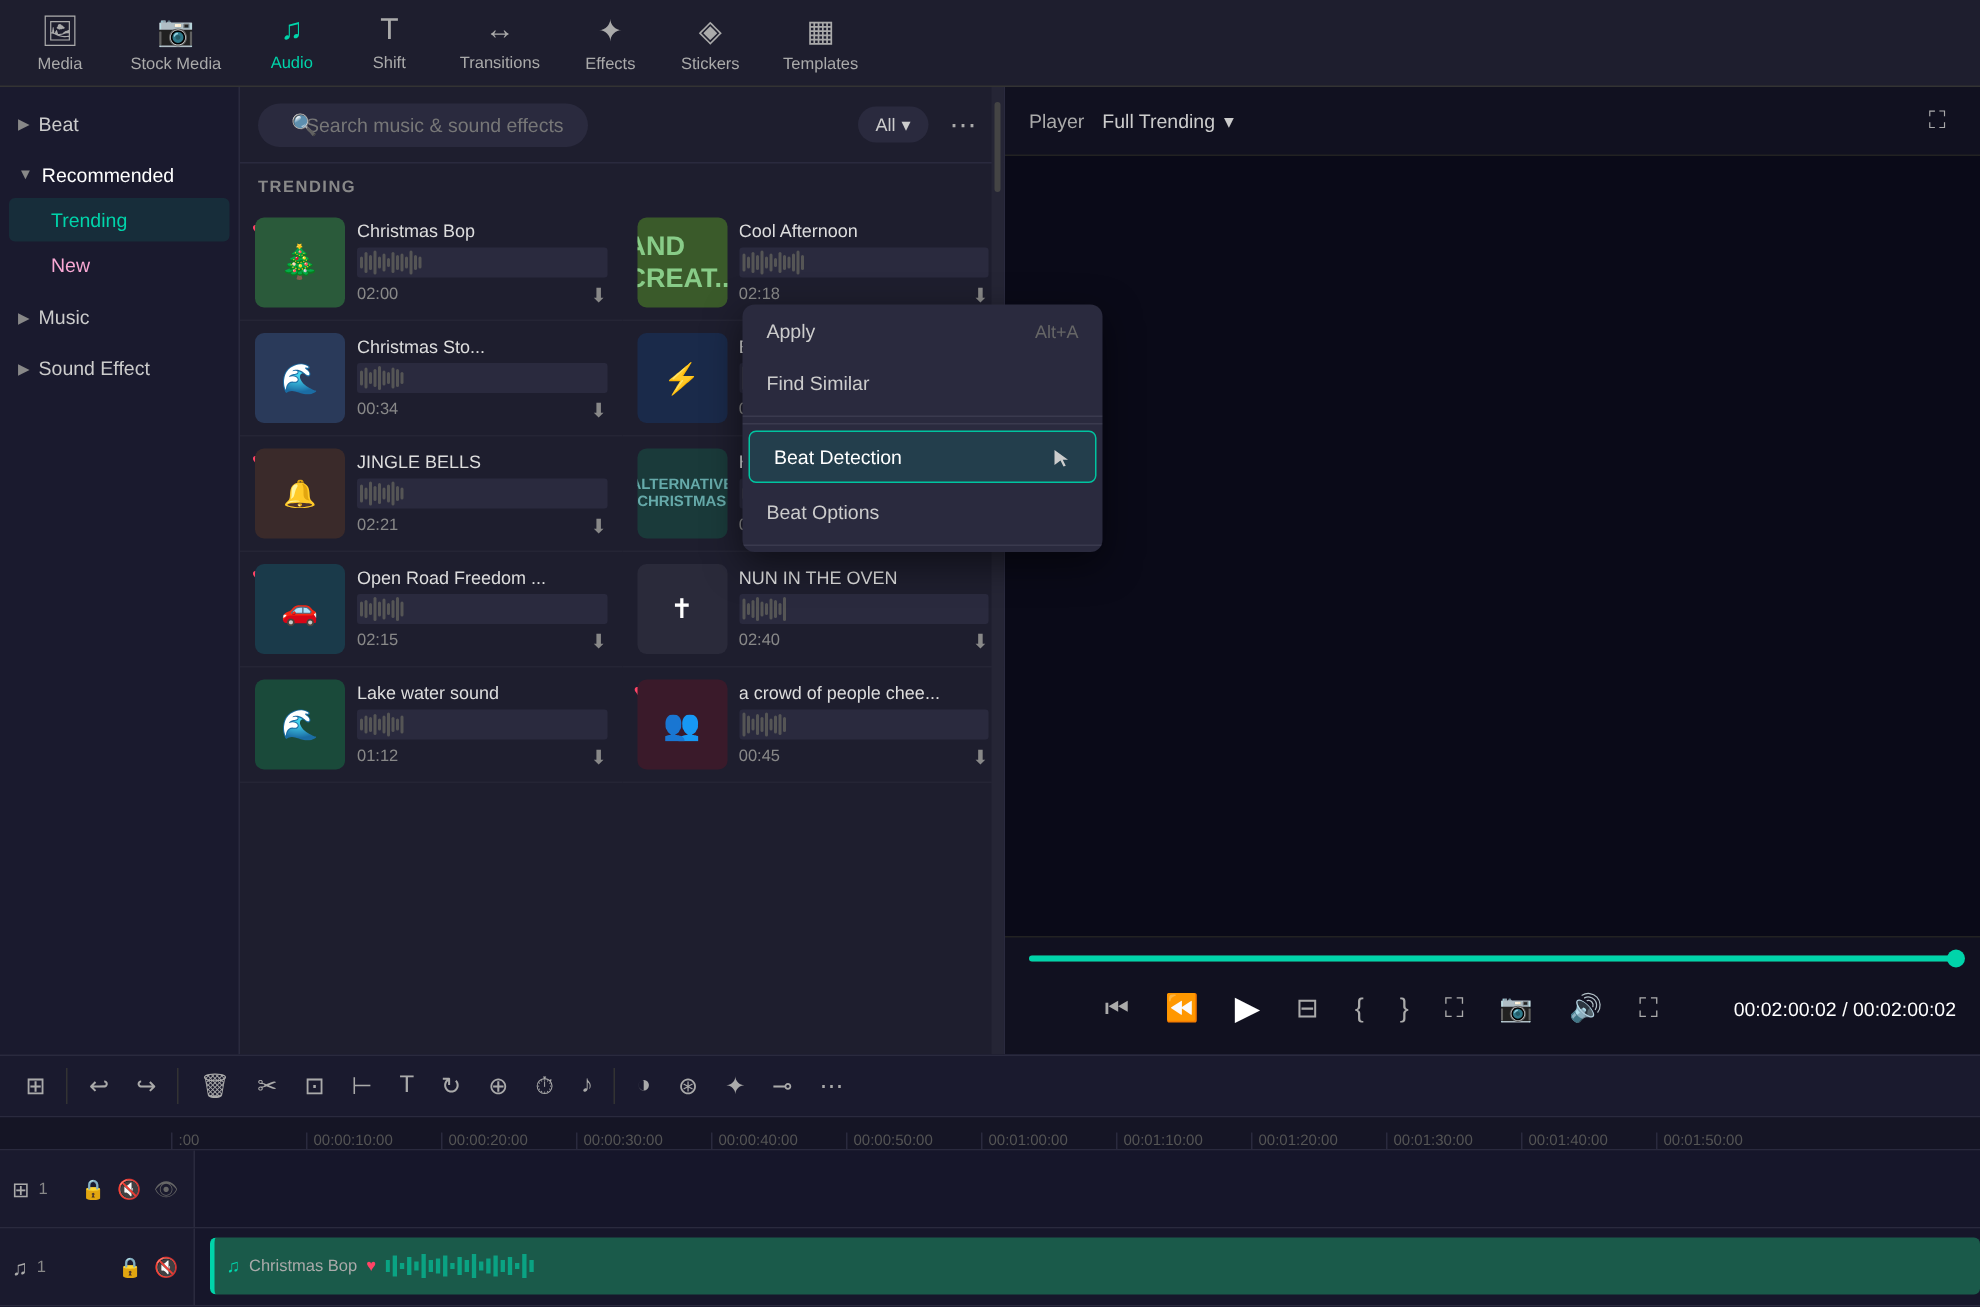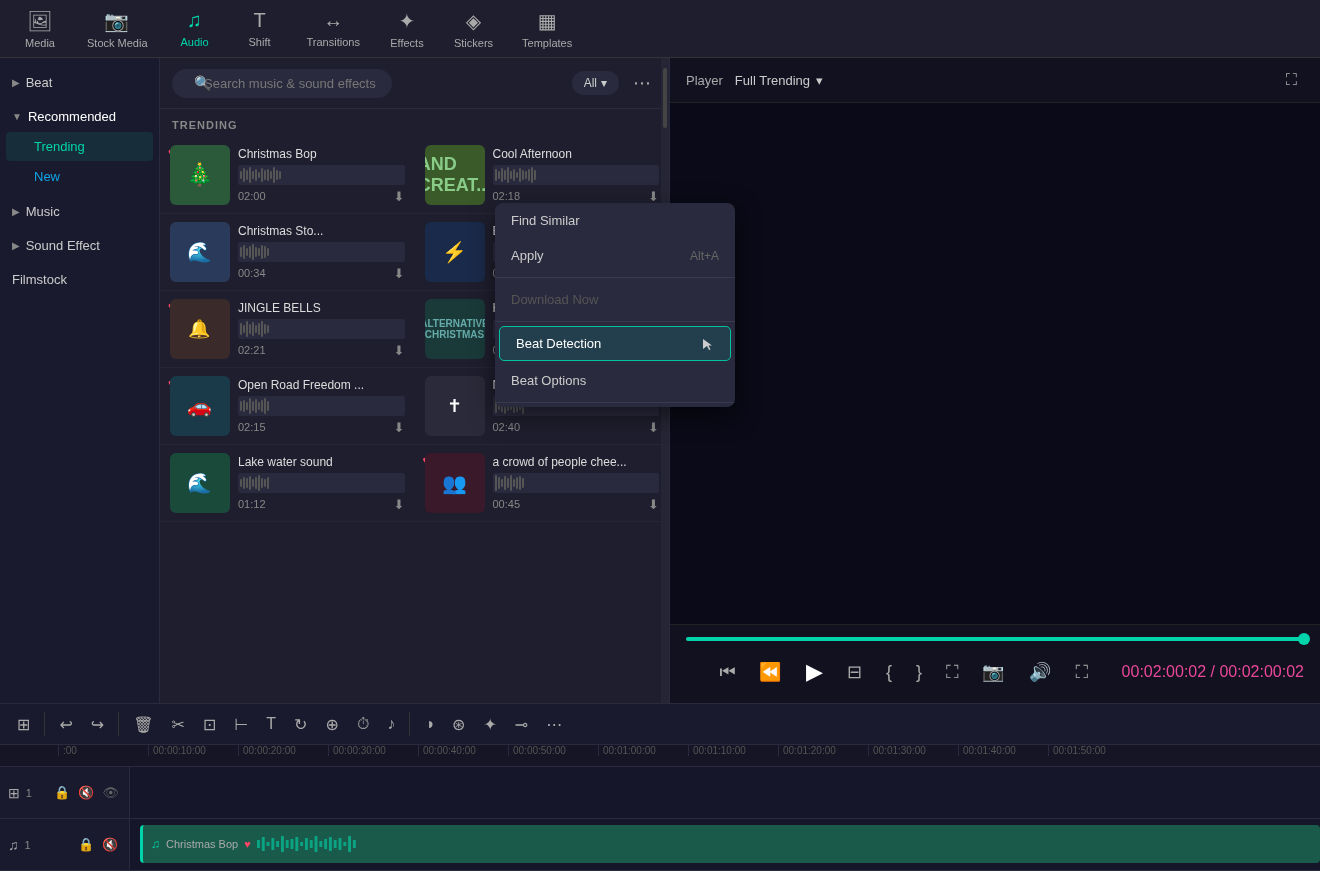--- a/index.html
+++ b/index.html
@@ -27,21 +27,21 @@
       display: flex; flex-direction: column; padding: 10px 0; flex-shrink: 0;
     }
     .sidebar-section { margin-bottom: 5px; }
     .sidebar-header {
       display: flex; align-items: center; padding: 7px 12px; cursor: pointer;
       font-size: 13px; color: #ccc; gap: 6px;
     }
     .sidebar-header .arrow { font-size: 10px; color: #888; }
     .sidebar-header.active-section { color: #fff; }
     .sidebar-item {
-      padding: 7px 12px 7px 28px; cursor: pointer; font-size: 13px; color: #0ea5e9;
+      padding: 7px 12px 7px 28px; cursor: pointer; font-size: 13px; color: #f9a8d4;
       border-radius: 4px; margin: 1px 6px;
     }
     .sidebar-item.active { color: #00d4aa; background: rgba(0,212,170,0.1); }
 
     
     .audio-panel {
       width: 510px; background: #1e1e2e; border-right: 1px solid #2a2a3e;
       display: flex; flex-direction: column; flex-shrink: 0; position: relative;
     }
     .search-bar {
@@ -144,21 +144,21 @@
     .btool-btn {
       background: none; border: none; color: #aaa; cursor: pointer; font-size: 16px;
       padding: 5px 7px; border-radius: 4px;
     }
     .btool-sep { width: 1px; height: 24px; background: #333; margin: 0 3px; }
 
     
     .timeline-area { flex-shrink: 0; background: #1a1a2e; }
     .timeline-ruler {
       height: 22px; background: #151525; border-bottom: 1px solid #2a2a3e;
-      display: flex; align-items: flex-start; padding-left: 58px; overflow: hidden;
+      display: flex; align-items: flex-end; padding-left: 114px; overflow: hidden;
     }
     .ruler-marks { display: flex; gap: 0; }
     .ruler-mark { font-size: 10px; color: #555; min-width: 90px; border-left: 1px solid #2a2a3e; padding-left: 4px; }
     .track-row {
       height: 52px; display: flex; align-items: center; border-bottom: 1px solid #2a2a3e;
     }
     .track-label-area {
       width: 130px; height: 100%; background: #1a1a2e; border-right: 1px solid #2a2a3e;
       display: flex; align-items: center; padding: 0 8px; gap: 6px; flex-shrink: 0;
     }
@@ -271,25 +271,20 @@
       </div>
     </div>
 
     <div class="sidebar-section">
       <div class="sidebar-header">
         <span class="arrow">▶</span>
         <span>Sound Effect</span>
       </div>
     </div>
 
-    <div class="sidebar-section">
-      <div class="sidebar-header">
-        <span>Filmstock</span>
-      </div>
-    </div>
   </div>
 
   <div class="audio-panel">
 
     <div class="search-bar">
       <div class="search-wrapper">
         <span class="search-icon">🔍</span>
         <input class="search-input" type="text" placeholder="Search music &amp; sound effects" style="">
       </div>
       <button class="filter-btn">
@@ -584,30 +579,27 @@
               <span class="download-icon">⬇</span>
             </div>
           </div>
         </div>
 
       </div>
     </div>
 
     <div class="context-menu">
       <div class="context-menu-item">
-        <span>Find Similar</span>
-      </div>
-      <div class="context-menu-item">
         <span>Apply</span>
         <span class="shortcut">Alt+A</span>
       </div>
+      <div class="context-menu-item">
+        <span>Find Similar</span>
+      </div>
       <div class="context-menu-sep"></div>
-      <div class="context-menu-item disabled">
-        <span>Download Now</span>
-      </div>
       <div class="context-menu-sep"></div>
 
       <div class="beat-detect-highlight">
         <span class="beat-detect-text">Beat Detection</span>
         <svg width="14" height="14" viewBox="0 0 14 14">
           <path d="M3 2 L3 12 L7 9 L9 13 L10.5 12.5 L8.5 8.5 L12 8.5 Z" fill="#ccc"></path>
         </svg>
       </div>
       <div class="context-menu-item">
         <span>Beat Options</span>
@@ -645,21 +637,21 @@
           <button class="ctrl-btn">⏪</button>
           <button class="ctrl-btn play">▶</button>
           <button class="ctrl-btn">⊟</button>
           <button class="ctrl-btn">{</button>
           <button class="ctrl-btn">}</button>
           <button class="ctrl-btn">⛶</button>
           <button class="ctrl-btn">📷</button>
           <button class="ctrl-btn">🔊</button>
           <button class="ctrl-btn">⛶</button>
         </div>
-        <span style="font-size:16px;color:#ec4899;white-space:nowrap;">
+        <span style="font-size:13px;color:#ffffff;white-space:nowrap;">
           <span>00:02:00:02</span>
           <span>/ 00:02:00:02</span>
         </span>
       </div>
     </div>
   </div>
 
 </div>
 
 <div class="bottom-toolbar">

